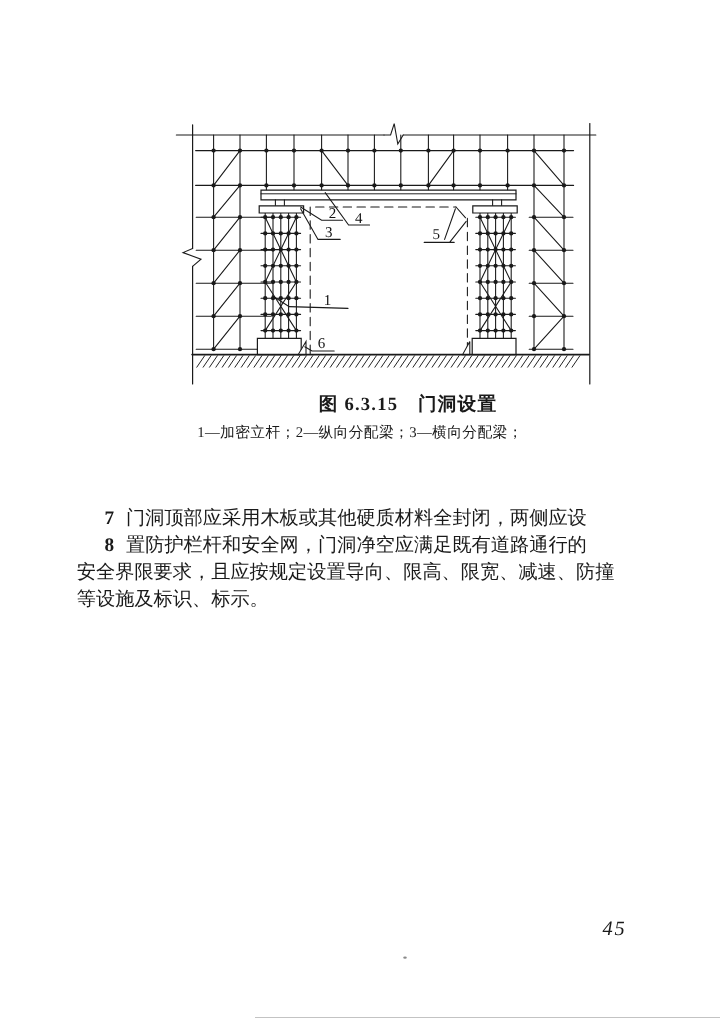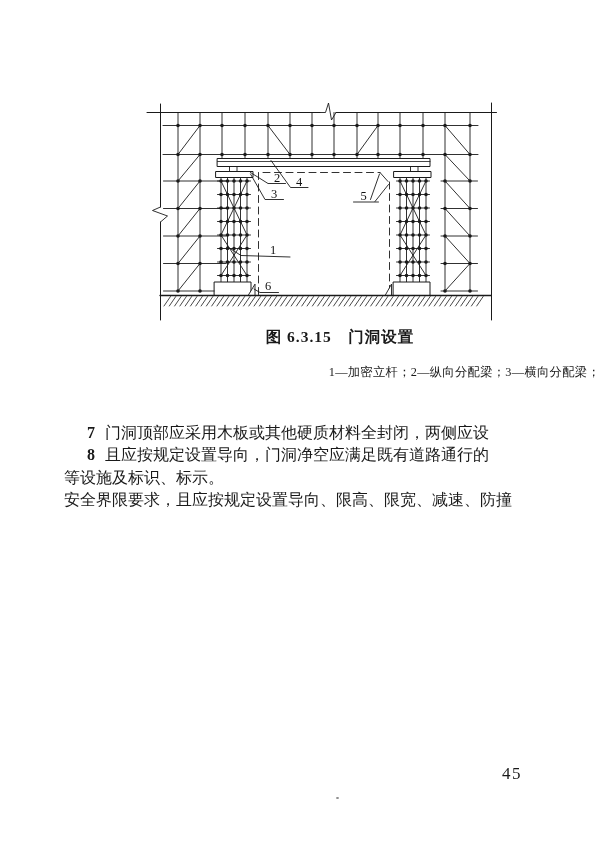--- a/index.html
+++ b/index.html
@@ -7,36 +7,36 @@
     position:relative;width:600px;height:848px;background:#ffffff;
     margin:0 auto;overflow:hidden;
     font-family:"Liberation Serif","DejaVu Serif",serif;color:#1a1a1a;
   }
   .figure-svg{position:absolute;left:0;top:0;}
   .caption{
     position:absolute;left:0;top:327px;width:592px;text-align:center;
     font-size:15.5px;font-weight:bold;letter-spacing:1px;padding-left:44px;
   }
   .legend-line{
-    position:absolute;left:0;width:600px;text-align:right;
-    font-size:12.3px;letter-spacing:0.3px;margin-top:12px;
+    position:absolute;left:0;width:600px;text-align:center;
+    font-size:12.3px;letter-spacing:0.3px;
   }
   .legend-0{top:352px;}
   .legend-1{top:372px;}
   .legend-2{top:392px;}
   .body-text{
     position:absolute;left:64px;top:422px;width:482px;
     font-size:16px;line-height:22.4px;
   }
   .bl{white-space:nowrap;}
   .bl.first{padding-left:23px;}
   .pnum{font-weight:bold;margin-right:10px;}
   .page-number{
     position:absolute;left:502px;top:764px;font-size:17px;
-    letter-spacing:1.5px;
+    font-style:italic;letter-spacing:1.5px;
   }
   .artifact{
     position:absolute;left:336px;top:797px;width:3px;height:2px;
     background:#8a8a8a;border-radius:50%;
   }
   svg line,svg path,svg polyline,svg rect,svg polygon{vector-effect:non-scaling-stroke;}
 </style>
 </head>
 <body>
 
@@ -330,21 +330,21 @@
   </svg>
 
   <div class="caption">图 6.3.15　门洞设置</div>
   <div class="legend-line legend-0">1—加密立杆；2—纵向分配梁；3—横向分配梁；</div>
 
   <div class="body-text">
     <div class="bl first">
       <span class="pnum">7</span><span>门洞顶部应采用木板或其他硬质材料全封闭，两侧应设</span>
     </div>
     <div class="bl first">
-      <span class="pnum">8</span><span>且应按规定设置导向，门洞净空应满足既有道路通行的</span>
+      <span class="pnum">8</span><span>置防护栏杆和安全网，门洞净空应满足既有道路通行的</span>
     </div>
+    <div class="bl">安全界限要求，且应按规定设置导向、限高、限宽、减速、防撞</div>
     <div class="bl">等设施及标识、标示。</div>
-    <div class="bl">安全界限要求，且应按规定设置导向、限高、限宽、减速、防撞</div>
   </div>
 
   <div class="page-number">45</div>
   <div class="artifact"></div>
 </div>
 
 </body></html>

